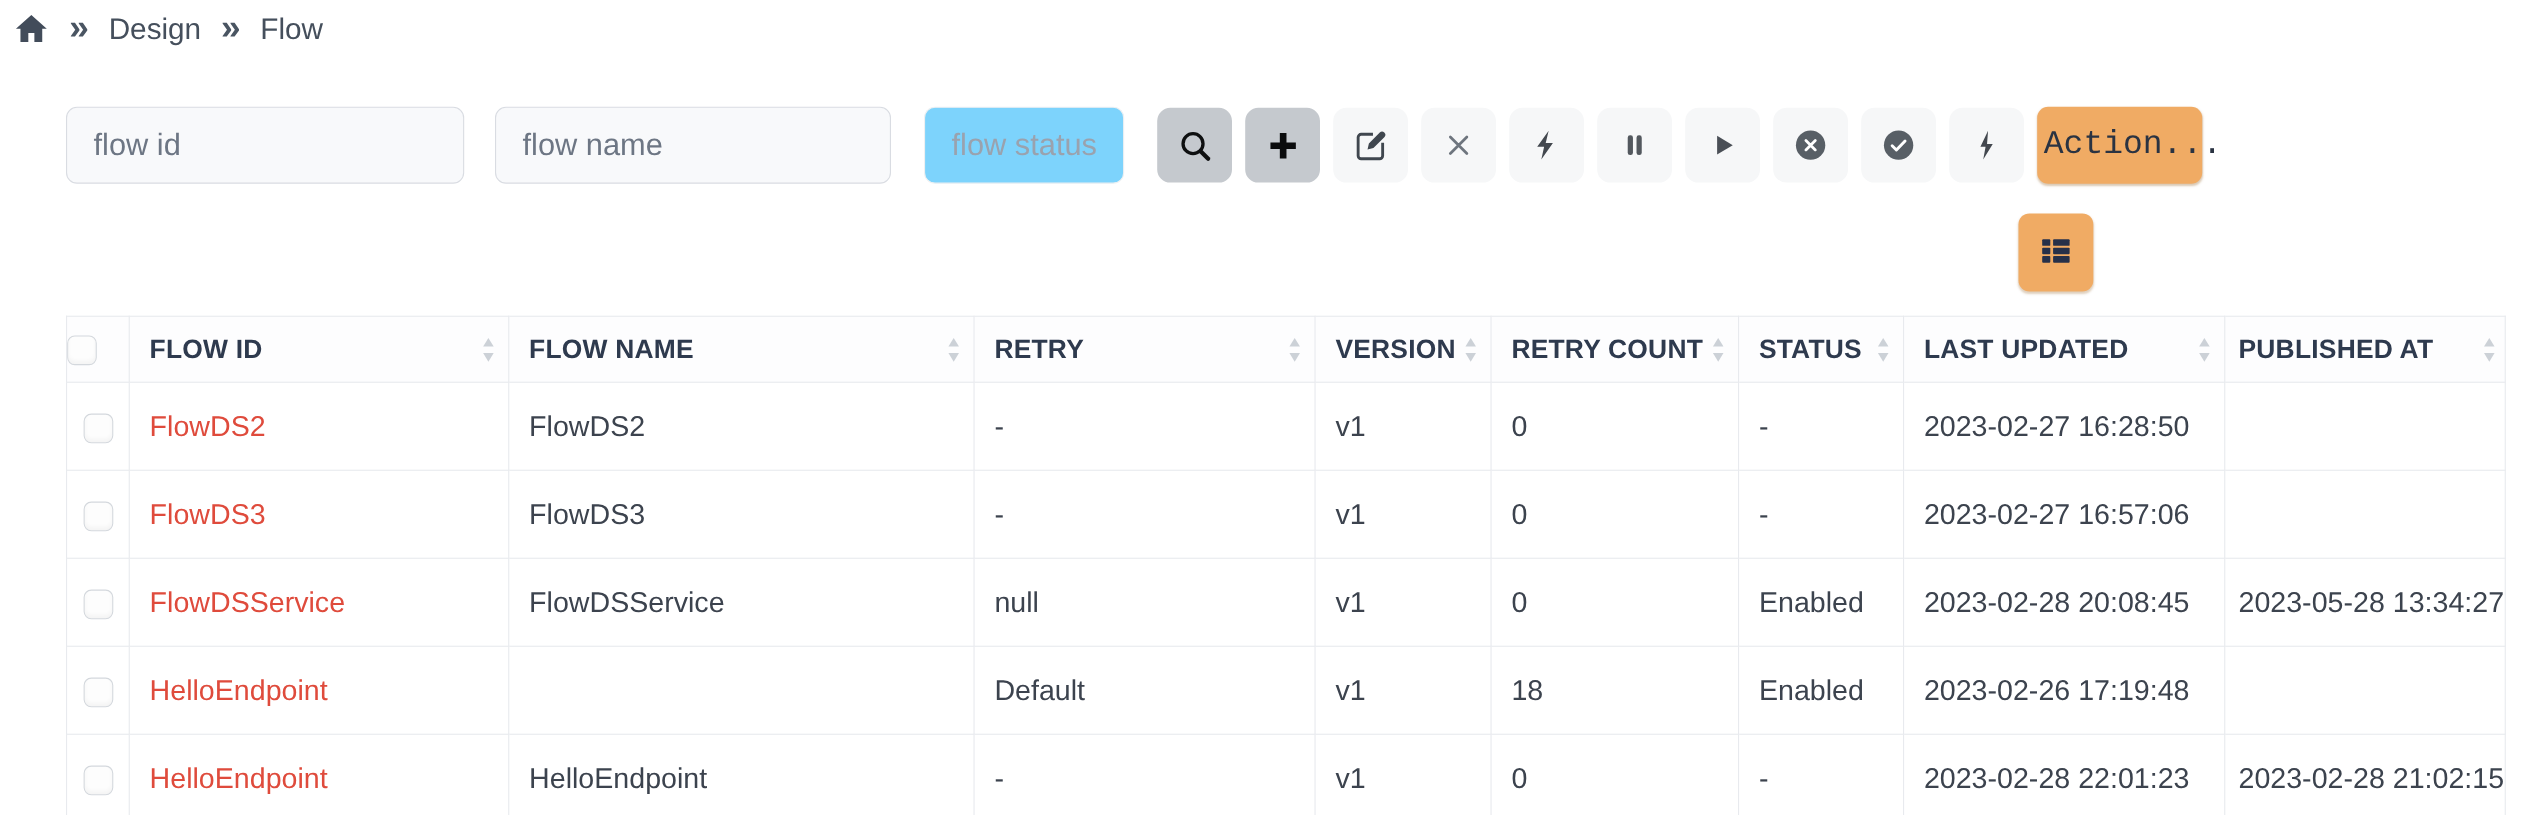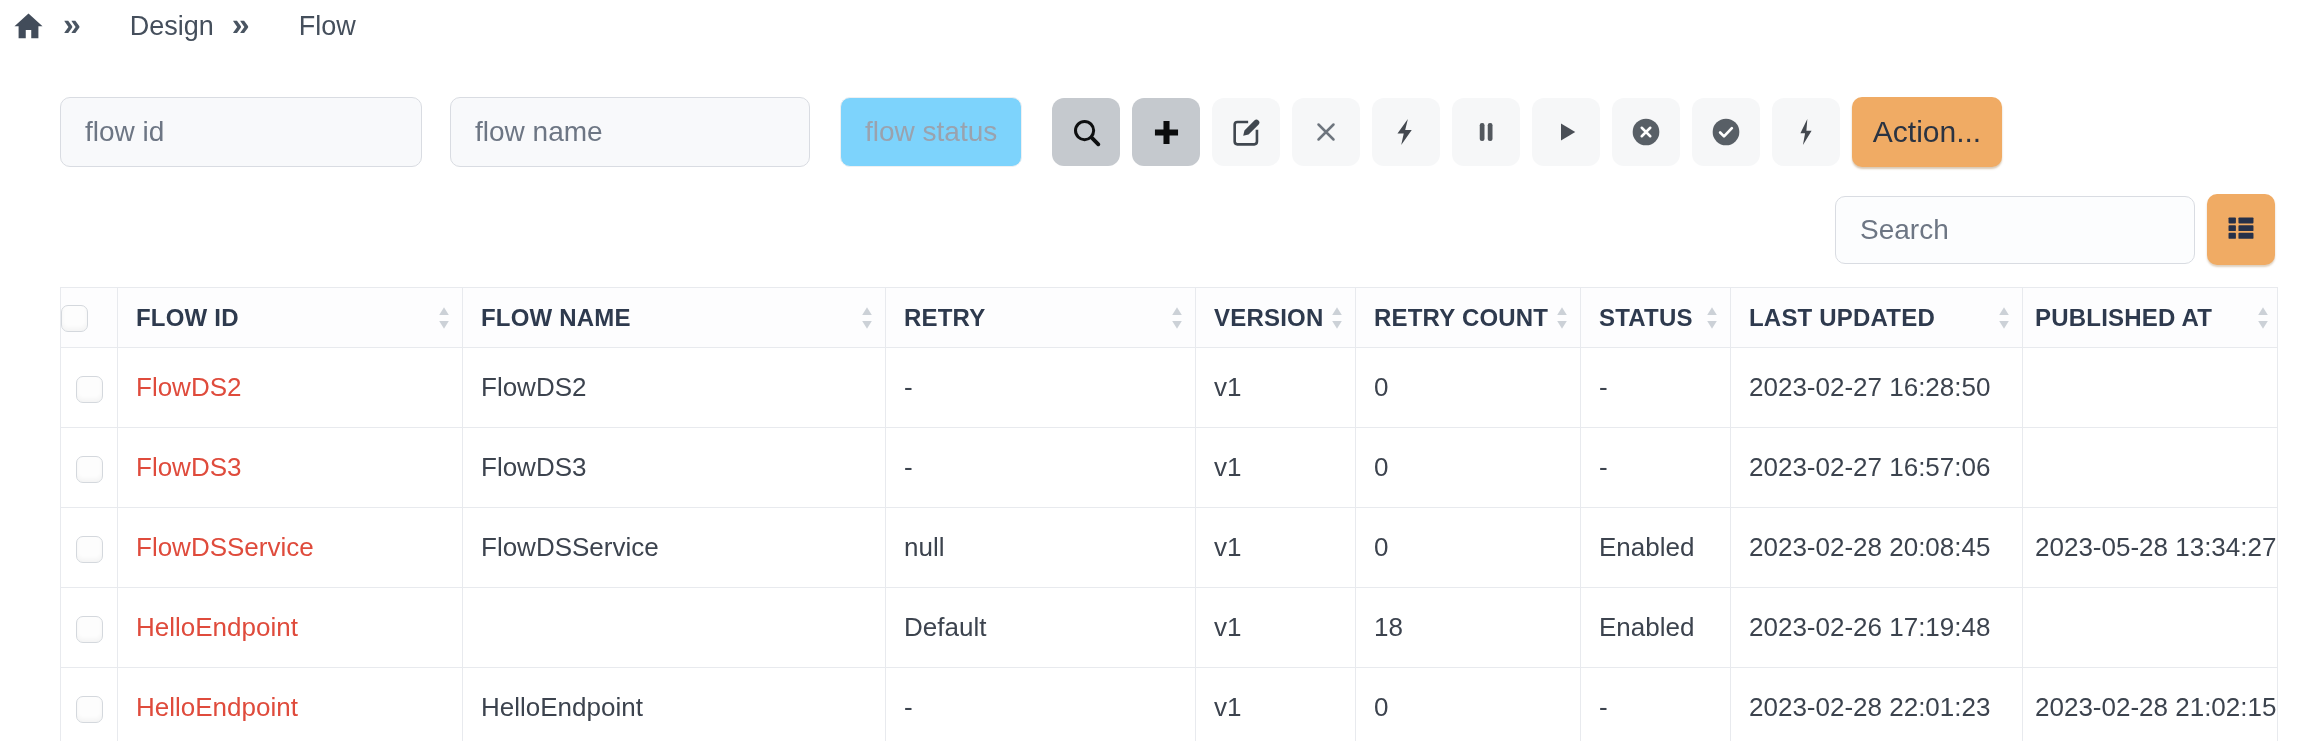--- a/index.html
+++ b/index.html
@@ -13,21 +13,21 @@
   }
   * { box-sizing: border-box; }
 
   
   .breadcrumb {
     position: absolute; top: 8px; left: 12px;
     display: flex; align-items: center; gap: 18px;
     color: #454f5c; font-size: 27px;
   }
   .crumb-sep { font-size: 32px; font-weight: 700; color: #4a5562; line-height: 1; padding-bottom: 4px; }
-  .crumb-link { color: #454f5c; cursor: pointer; margin-left: 31px; }
+  .crumb-link { color: #454f5c; cursor: pointer; }
 
   
   .filter-row {
     position: absolute; top: 97px; left: 60px; height: 70px;
     display: flex; align-items: center;
   }
   .filter-input {
     height: 70px; background: #f8f9fb; border: 1px solid #d9dce2;
     border-radius: 10px; padding: 0 24px; font-size: 28px; color: #3c434e;
     font-family: inherit; outline: none;
@@ -47,21 +47,21 @@
     background: #f6f7f8; margin-right: 12px; cursor: pointer;
     display: flex; align-items: center; justify-content: center; padding: 0;
   }
   .icon-btn.active { background: #c5c9ce; }
   .icon-btn:last-of-type { margin-right: 18px; }
   .icon-btn svg { display: block; }
 
   .action-btn {
     width: 150px; height: 70px; border: none; border-radius: 10px;
     background: #f0ab64; color: #2a3342; font-size: 30px; font-weight: 500;
-    font-family: Liberation Sans, sans-serif; cursor: pointer; box-shadow: 0 2px 2px rgba(150,100,40,0.35);
+    font-family: Liberation Mono, monospace; cursor: pointer; box-shadow: 0 2px 2px rgba(150,100,40,0.35);
   }
 
   
   .search-row {
     position: absolute; top: 194px; left: 1835px;
     display: flex; align-items: center; gap: 12px;
   }
   .search-input {
     width: 360px; height: 68px; background: #fcfdfe; border: 1px solid #d9dce2;
     border-radius: 10px; padding: 0 24px; font-size: 28px; color: #3c434e;
@@ -198,21 +198,20 @@
       <span>
         <svg width="32" height="32" viewBox="0 0 24 24" fill="#43484f">
             <path d="M13 2.2L7.8 13h3.5l-1.6 8.8 6.5-10.7h-3.9z"></path>
           </svg>
       </span>
     </button>
     <button class="action-btn">Action...</button>
   </div>
 
   <div class="search-row">
-    <input class="search-input" placeholder="Search" style="">
     <button class="view-btn">
       <span>
         <svg width="34" height="34" viewBox="0 0 24 24" fill="#263049">
           <rect x="3.2" y="4.6" width="5.2" height="4.2" rx="0.6"></rect>
             <rect x="10.2" y="4.6" width="10.6" height="4.2" rx="0.6"></rect>
           <rect x="3.2" y="10" width="5.2" height="4.2" rx="0.6"></rect>
             <rect x="10.2" y="10" width="10.6" height="4.2" rx="0.6"></rect>
           <rect x="3.2" y="15.4" width="5.2" height="4.2" rx="0.6"></rect>
             <rect x="10.2" y="15.4" width="10.6" height="4.2" rx="0.6"></rect>
         </svg>

